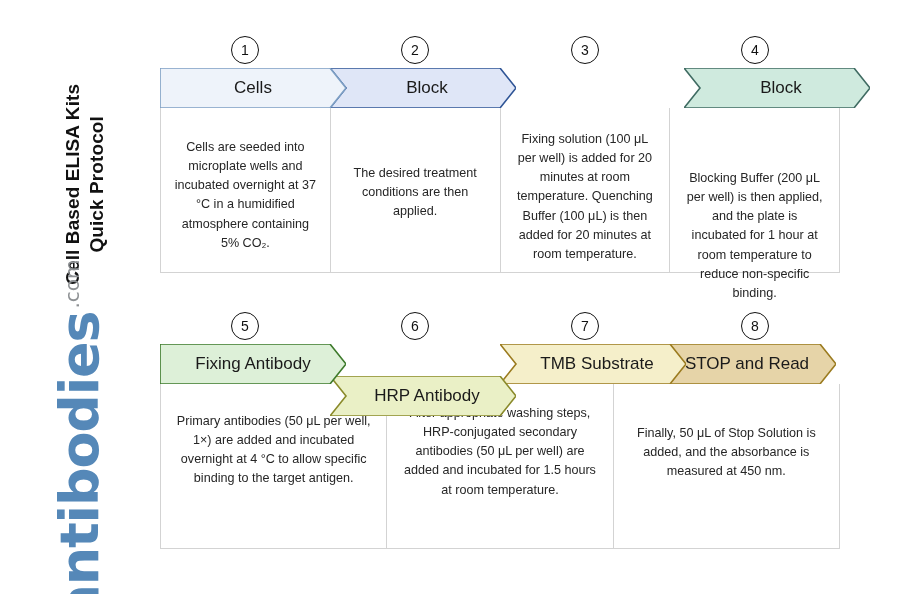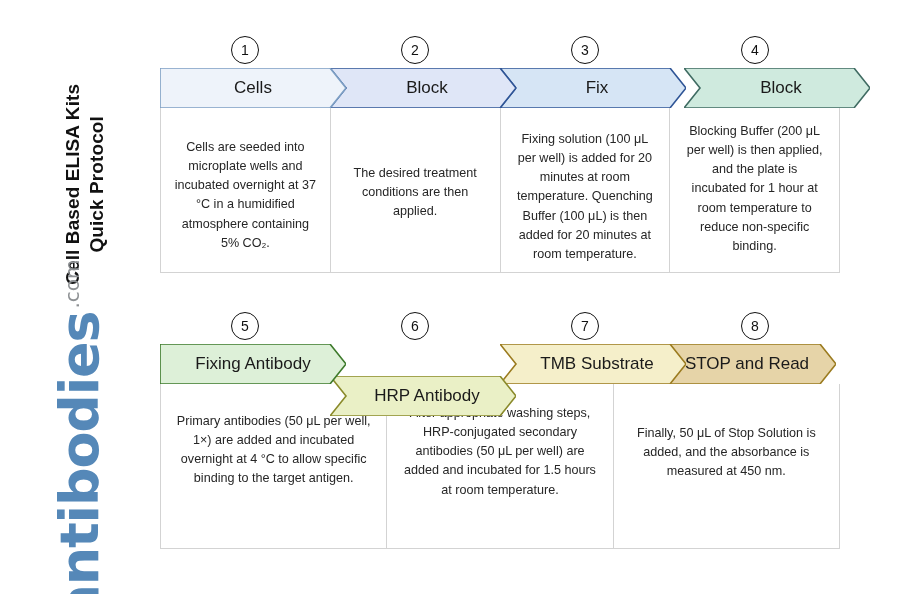--- a/index.html
+++ b/index.html
@@ -151,21 +151,21 @@
     margin: 0;
     width: 100%;
     text-align: center;
     font-size: 12.6px;
     line-height: 1.52;
     color: #262626;
   }
   .panel.pad-1 p  { padding-top: 16px; }
   .panel.pad-2 p  { padding-top: 42px; }
   .panel.pad-3 p  { padding-top: 8px; }
-  .panel.pad-4 p  { padding-top: 0px; }
+  .panel.pad-4 p  { padding-top: 0px; margin-top: 47px; }
   .panel.pad-5 p  { padding-top: 14px; }
   .panel.pad-6 p  { padding-top: 6px; }
   .panel.pad-7 p  { padding-top: 12px; }
   .panel.pad-8 p  { padding-top: 26px; }
 </style>
 </head>
 <body>
 
 <div class="rail">
   <div class="vtitle">Cell Based ELISA Kits
@@ -189,26 +189,20 @@
           <polygon points="0,0 170,0 186,20 170,40 0,40" fill="#eef3fa" stroke="#7d9fc4" stroke-width="1.6" stroke-linejoin="miter"></polygon>
         </svg>
         <span style="padding-left: 0px;">Cells</span>
       </div>
       <div class="chev" style="left: 170px; width: 186px; z-index: 3;">
         <svg viewBox="0 0 186 40" preserveAspectRatio="none">
           <polygon points="0,0 170,0 186,20 170,40 0,40 16,20" fill="#dfe6f7" stroke="#2f5596" stroke-width="1.6" stroke-linejoin="miter"></polygon>
         </svg>
         <span style="padding-left: 8px;">Block</span>
       </div>
-      <div class="chev" style="left: 340px; width: 186px; z-index: 2;">
-        <svg viewBox="0 0 186 40" preserveAspectRatio="none">
-          <polygon points="0,0 170,0 186,20 170,40 0,40 16,20" fill="#d6e5f5" stroke="#2f5596" stroke-width="1.6" stroke-linejoin="miter"></polygon>
-        </svg>
-        <span style="padding-left: 8px;">Fix</span>
-      </div>
       <div class="chev" style="left: 524px; width: 186px; z-index: 1;">
         <svg viewBox="0 0 186 40" preserveAspectRatio="none">
           <polygon points="0,0 170,0 186,20 170,40 0,40 16,20" fill="#cfeade" stroke="#3f6b62" stroke-width="1.6" stroke-linejoin="miter"></polygon>
         </svg>
         <span style="padding-left: 8px;">Block</span>
       </div>
     </div>
   <div class="panels">
       <div class="panel pad-1">
         <p>Cells are seeded into microplate wells and incubated overnight at 37 °C in a humidified atmosphere containing 5% CO₂.</p>

